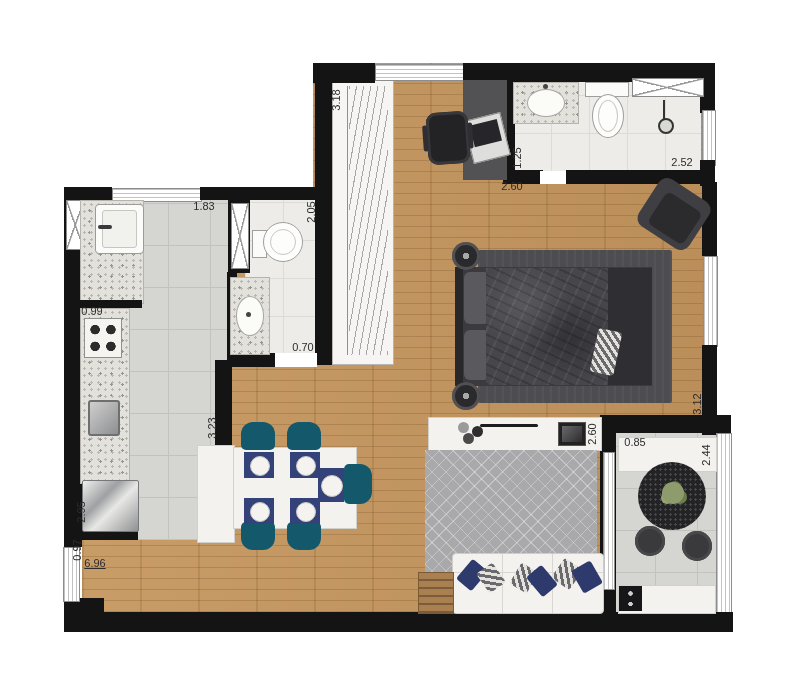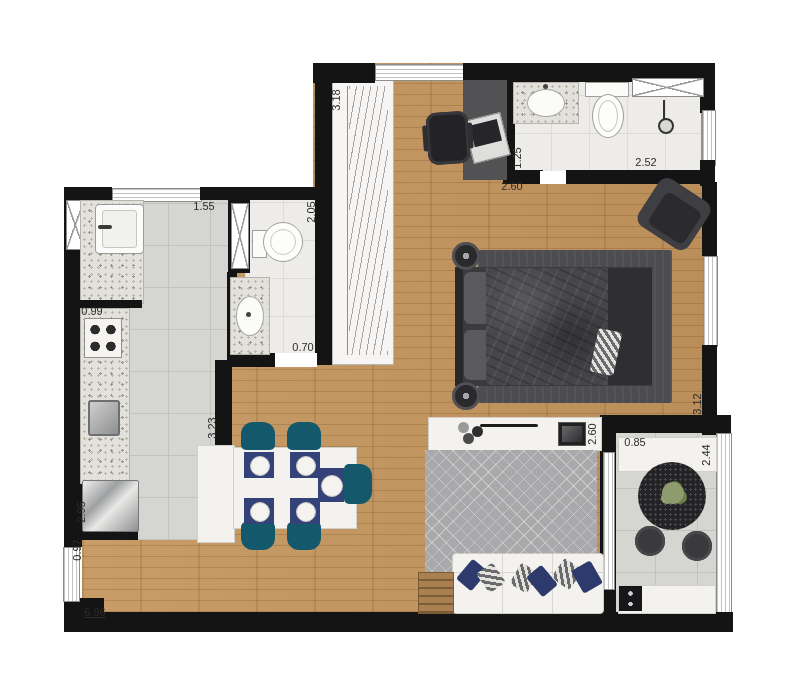--- a/index.html
+++ b/index.html
@@ -212,31 +212,31 @@
   <div class="abs white-furn" style="left:618px;top:437px;width:97px;height:33px;"></div>
   <div class="abs" style="left:638px;top:462px;width:68px;height:68px;border-radius:50%;background-color:#232325;background-image:radial-gradient(#47474a 1px,transparent 1.3px);background-size:5px 5px;"></div>
   <div class="abs" style="left:662px;top:482px;width:22px;height:22px;border-radius:50%;background:#8e9c6d;box-shadow:7px 4px 0 -4px #6b7d4a,-6px 5px 0 -5px #93a470,2px -6px 0 -5px #5d6f3e;"></div>
   <div class="abs" style="left:635px;top:526px;width:30px;height:30px;border-radius:50%;background:#3a3a3c;box-shadow:inset 0 0 0 3px #48484a;"></div>
   <div class="abs" style="left:682px;top:531px;width:30px;height:30px;border-radius:50%;background:#3a3a3c;box-shadow:inset 0 0 0 3px #48484a;"></div>
   <div class="abs white-furn" style="left:618px;top:585px;width:96px;height:27px;"></div>
   <div class="abs" style="left:619px;top:586px;width:23px;height:25px;background:#171719;
        background-image:radial-gradient(circle at 50% 30%,#cfcfcf 0 2px,#171719 2.5px 4.5px,transparent 5px),radial-gradient(circle at 50% 72%,#cfcfcf 0 2px,#171719 2.5px 4.5px,transparent 5px);"></div>
 
   <div class="abs" style="left:0;top:0;width:800px;height:698px;pointer-events:none;">
-      <span class="dim" style="left: 204px; top: 206px;">1.55</span>
+      <span class="dim" style="left: 204px; top: 206px;">1.83</span>
       <span class="dim v" style="left: 311px; top: 212px;">2.05</span>
       <span class="dim v" style="left: 336px; top: 100px;">3.18</span>
       <span class="dim" style="left: 512px; top: 186px;">2.60</span>
       <span class="dim v" style="left: 517px; top: 158px;">1.25</span>
-      <span class="dim" style="left: 646px; top: 162px;">2.52</span>
+      <span class="dim" style="left: 682px; top: 162px;">2.52</span>
       <span class="dim" style="left: 92px; top: 311px;">0.99</span>
       <span class="dim" style="left: 303px; top: 347px;">0.70</span>
       <span class="dim v" style="left: 212px; top: 428px;">3.23</span>
       <span class="dim v" style="left: 81px; top: 512px;">2.95</span>
       <span class="dim v" style="left: 77px; top: 550px;">0.97</span>
-      <span class="dim" style="left: 95px; top: 612px; text-decoration: underline;">6.96</span>
+      <span class="dim" style="left: 95px; top: 563px; text-decoration: underline;">6.96</span>
       <span class="dim v" style="left: 592px; top: 434px;">2.60</span>
       <span class="dim v" style="left: 697px; top: 404px;">3.12</span>
       <span class="dim" style="left: 635px; top: 442px;">0.85</span>
       <span class="dim v" style="left: 706px; top: 455px;">2.44</span>
     </div>
 
 </div>
 
 </body></html>

